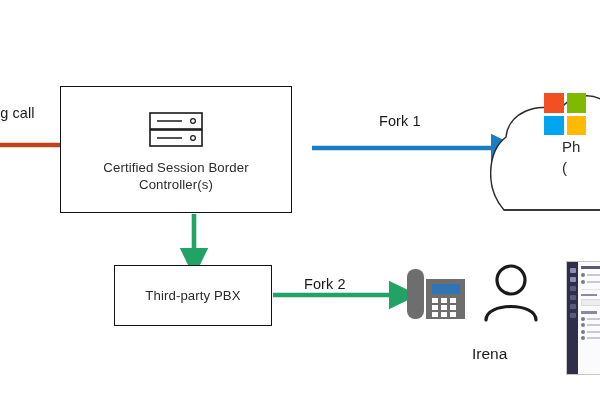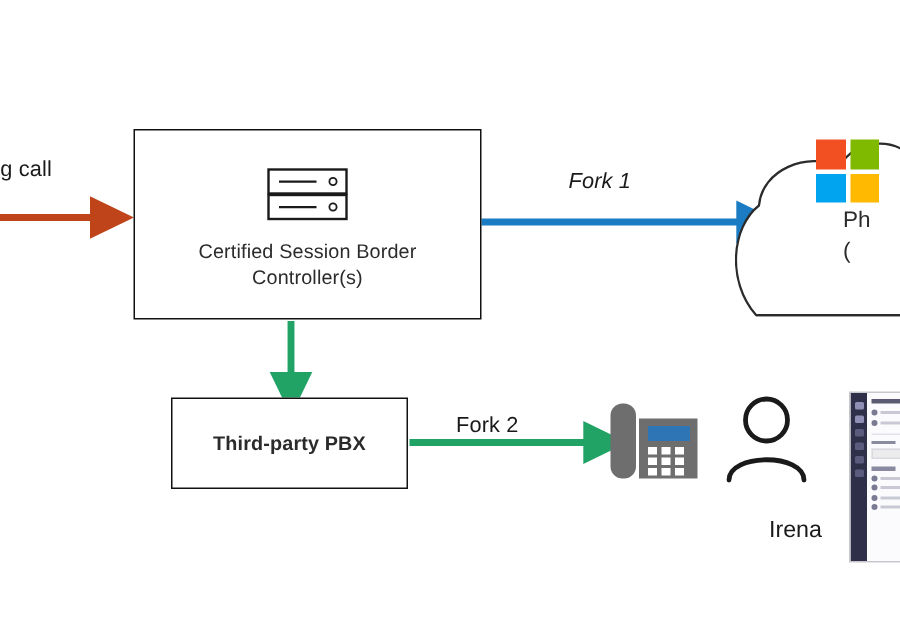--- a/index.html
+++ b/index.html
@@ -21,21 +21,21 @@
   .node-box {
     box-sizing: border-box;
     border: 1.6px solid #111111;
     background: #ffffff;
     display: flex;
     flex-direction: column;
     align-items: center;
     justify-content: center;
   }
   #sbc-box {
-    left: 89px; top: 86px;
+    left: 60px; top: 86px;
     width: 232px; height: 127px;
     padding-top: 4px;
   }
   #sbc-label {
     font-size: 13.2px;
     line-height: 16.5px;
     color: #2b2b2b;
     text-align: center;
     margin-top: 12px;
     letter-spacing: .1px;
@@ -43,35 +43,34 @@
   }
   #pbx-box {
     left: 114px; top: 265px;
     width: 158px; height: 61px;
   }
   #pbx-label {
     font-size: 13.2px;
     color: #2b2b2b;
     text-align: center;
     letter-spacing: .1px;
-    font-weight: bold;
   }
 
   
   #server-icon { margin-top: 2px; }
 
   
   .edge-label {
     font-size: 14.5px;
     color: #1a1a1a;
     white-space: nowrap;
     letter-spacing: .1px;
   }
   #incoming-call-label { left: -8px; top: 105px; }
-  #fork1-label  { left: 379px; top: 113px; font-style: italic; }
+  #fork1-label  { left: 379px; top: 113px; }
   #fork2-label  { left: 304px; top: 276px; }
 
   
   #cloud-group { left: 490px; top: 47px; width: 160px; height: 170px; }
   #ms-logo {
     left: 544px; top: 93px;
     width: 42px; height: 42px;
     display: grid;
     grid-template-columns: 1fr 1fr;
     grid-template-rows: 1fr 1fr;
@@ -85,21 +84,21 @@
     line-height: 21px;
     color: #2b2b2b;
     white-space: pre-line;
   }
 
   
   #person-icon { left: 483px; top: 263px; }
   #person-name {
     left: 472px; top: 345px;
     width: 76px;
-    text-align: right;
+    text-align: left;
     font-size: 15.5px;
     color: #1a1a1a;
   }
 
   
   #desk-phone { left: 405px; top: 265px; }
 
   
   #teams-app {
     left: 566px; top: 261px;

